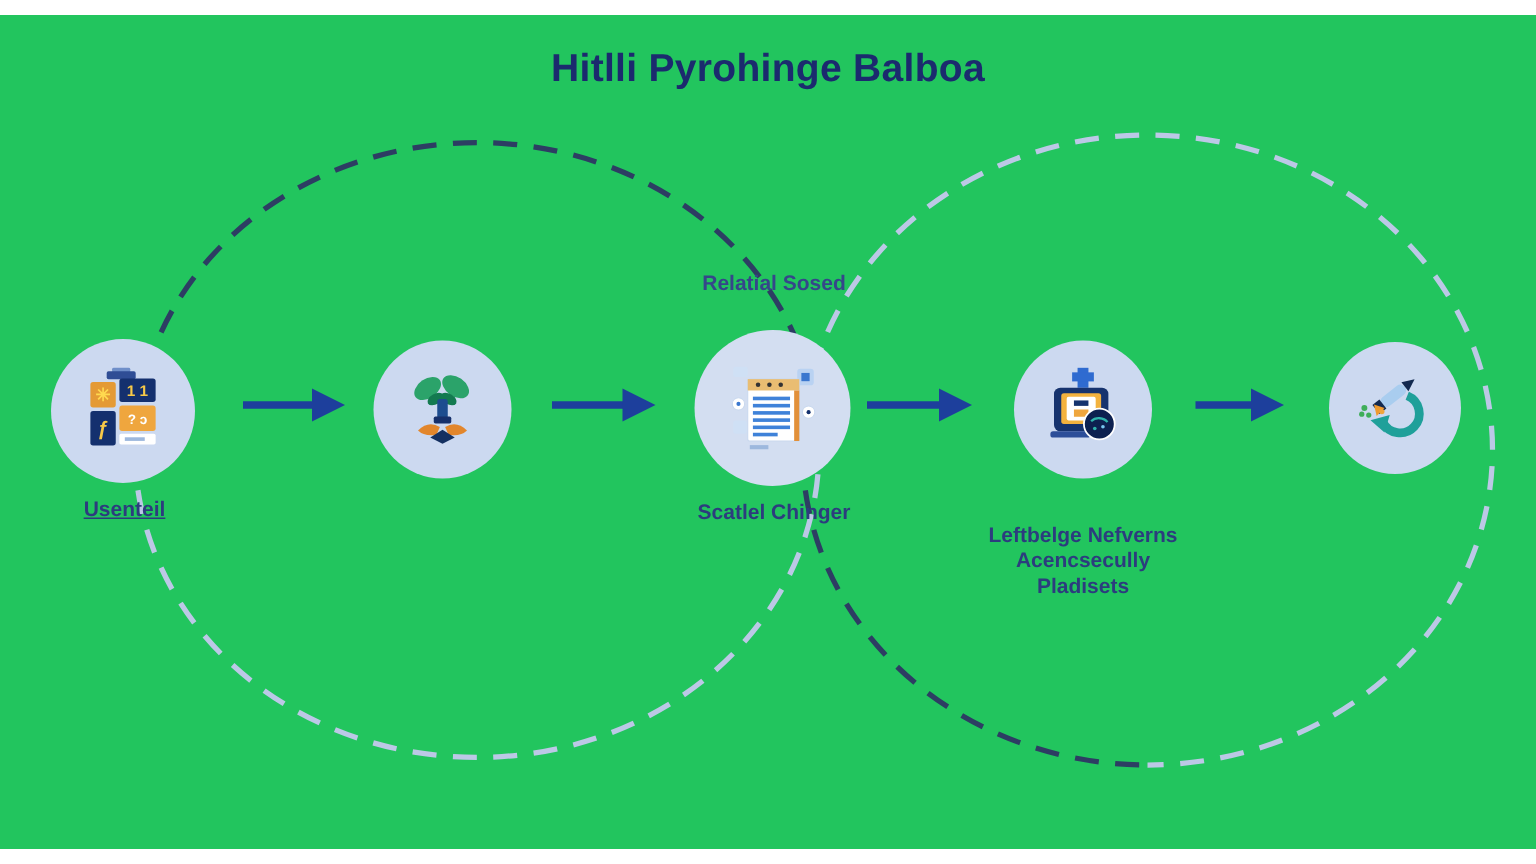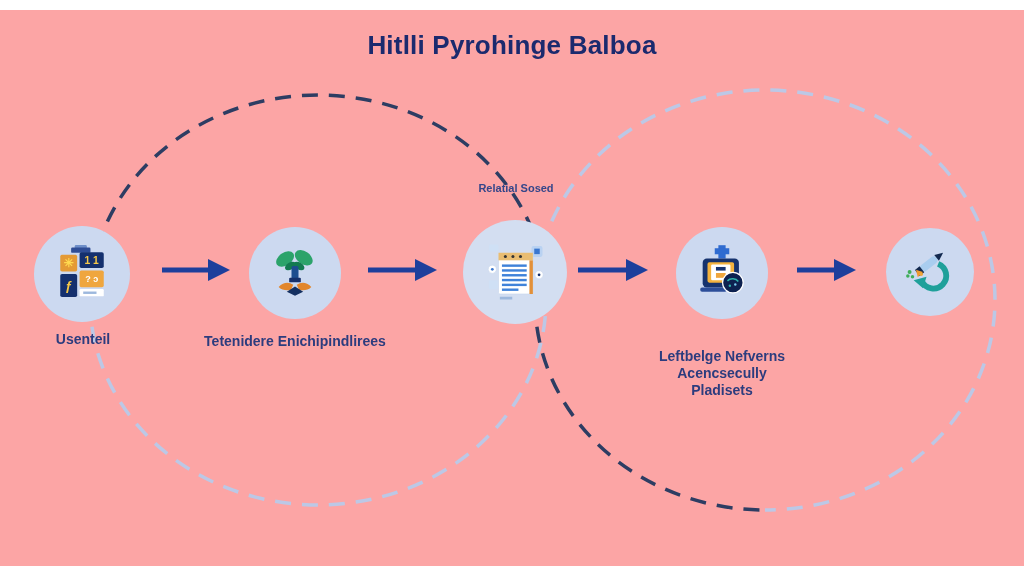--- a/index.html
+++ b/index.html
@@ -3,21 +3,21 @@
 <meta charset="utf-8">
 <style>
   html,body{margin:0;padding:0;}
   body{
     width:1024px;height:576px;overflow:hidden;
     font-family:"Liberation Sans",sans-serif;
     background:#ffffff;
   }
   .stage{
     position:relative;width:1024px;height:576px;
-    background:#fca5a5;
+    background:#22c55e;
   }
   .edge-strip{position:absolute;left:0;width:1024px;height:10px;background:#ffffff;}
   .edge-strip.top{top:0;}
   .edge-strip.bottom{bottom:0;}
   .title{
     position:absolute;top:30px;left:0;width:1024px;
     text-align:center;font-size:26px;font-weight:bold;
     color:#1b2a6e;letter-spacing:0.2px;
   }
   .bg-svg{position:absolute;left:0;top:0;z-index:1;}
@@ -25,21 +25,21 @@
   .node-circle{
     border-radius:50%;background:#ccd9f0;
     display:flex;align-items:center;justify-content:center;
     width:100%;height:100%;
   }
   .node-label,.annotation{
     position:absolute;z-index:3;text-align:center;
     font-weight:bold;color:#2c3c7e;
   }
   .node-label{font-size:14px;line-height:17px;}
-  .annotation{font-size:11px;line-height:15px;color:#35468a;}
+  .annotation{font-size:14px;line-height:15px;color:#35468a;}
   .line{display:block;}
 </style>
 </head>
 <body>
 
 <div class="stage">
 
   <svg class="bg-svg" width="1024" height="576" viewBox="0 0 1024 576">
 
     <path d="M 90 300 A 228 205 0 0 1 546 300" fill="none" stroke="#2d3d63" stroke-width="3.5" stroke-dasharray="16 11"></path>
@@ -86,41 +86,38 @@
         <text x="64" y="32" font-size="17" font-weight="bold" fill="#f7c948" text-anchor="middle">1 1</text>
         <rect x="12" y="48" width="28" height="38" rx="3" fill="#14306e"></rect>
         <text x="26" y="74" font-size="22" font-weight="bold" fill="#f7c948" text-anchor="middle">ƒ</text>
         <rect x="44" y="42" width="40" height="28" rx="3" fill="#efa63e"></rect>
         <text x="64" y="62" font-size="15" font-weight="bold" fill="#ffffff" text-anchor="middle">? ɔ</text>
         <rect x="44" y="73" width="40" height="12" rx="2" fill="#ffffff"></rect>
         <rect x="50" y="77" width="22" height="4" fill="#9db8dd"></rect>
       </svg>
     </div>
   </div>
-  <div class="node-label" style="left:13px;top:331px;width:140px;">
+  <div class="node-label" style="left:13px;top:331px;width:140px;text-decoration:underline;">
     <span class="line">Usenteil</span>
   </div>
 
   <div class="node" style="left:249px;top:227px;width:92px;height:92px;">
     <div class="node-circle">
       <svg width="56" height="56" viewBox="0 0 96 96">
         <ellipse cx="31" cy="24" rx="17" ry="11" fill="#2ba36a" transform="rotate(-35 31 24)"></ellipse>
         <ellipse cx="63" cy="22" rx="17" ry="11" fill="#2ba36a" transform="rotate(35 63 22)"></ellipse>
         <ellipse cx="40" cy="36" rx="10" ry="6" fill="#137a50" transform="rotate(-30 40 36)"></ellipse>
         <ellipse cx="55" cy="36" rx="10" ry="6" fill="#137a50" transform="rotate(30 55 36)"></ellipse>
         <rect x="42" y="36" width="12" height="24" rx="3" fill="#1d4d8f"></rect>
         <rect x="38" y="56" width="20" height="8" rx="2" fill="#16306b"></rect>
         <path d="M20 72 Q32 60 45 68 L41 77 Q27 79 20 72 Z" fill="#e2862c"></path>
         <path d="M76 72 Q64 60 51 68 L55 77 Q69 79 76 72 Z" fill="#e2862c"></path>
         <path d="M34 80 L48 71 L62 80 L48 87 Z" fill="#143061"></path>
       </svg>
     </div>
-  </div>
-  <div class="node-label" style="left:180px;top:333px;width:230px;">
-    <span class="line">Tetenidere Enichipindlirees</span>
   </div>
 
   <div class="node" style="left:463px;top:220px;width:104px;height:104px;">
     <div class="node-circle" style="background:#d3def1;">
       <svg width="66" height="66" viewBox="0 0 96 96">
         <rect x="72" y="10" width="16" height="16" rx="3" fill="#b9d2f2"></rect>
         <rect x="76" y="14" width="8" height="8" fill="#3a77cf"></rect>
         <rect x="10" y="8" width="14" height="10" rx="2" fill="#cfe0f5"></rect>
         <rect x="24" y="20" width="50" height="60" rx="2" fill="#ffffff" stroke="#c9d8ee"></rect>
         <rect x="24" y="20" width="50" height="11" fill="#e9bd72"></rect>
@@ -135,20 +132,23 @@
         <rect x="29" y="65" width="36" height="3.5" fill="#3f82d9"></rect>
         <rect x="29" y="72" width="24" height="3.5" fill="#3f82d9"></rect>
         <circle cx="15" cy="44" r="6" fill="#ffffff" stroke="#c9d8ee"></circle>
         <circle cx="15" cy="44" r="2" fill="#3a77cf"></circle>
         <rect x="10" y="60" width="13" height="13" rx="2" fill="#cfe0f5"></rect>
         <circle cx="83" cy="52" r="6" fill="#ffffff" stroke="#c9d8ee"></circle>
         <circle cx="83" cy="52" r="2" fill="#14306e"></circle>
         <rect x="26" y="84" width="18" height="4" fill="#9db8dd"></rect>
       </svg>
     </div>
+  </div>
+  <div class="node-label" style="left:435px;top:333px;width:162px;">
+    <span class="line">Scatlel Chinger</span>
   </div>
 
   <div class="node" style="left:676px;top:227px;width:92px;height:92px;">
     <div class="node-circle">
       <svg width="58" height="58" viewBox="0 0 96 96">
         <rect x="42" y="2" width="12" height="22" fill="#2f6bd0"></rect>
         <rect x="36" y="7" width="24" height="10" fill="#2f6bd0"></rect>
         <rect x="16" y="24" width="60" height="48" rx="7" fill="#16336e"></rect>
         <rect x="24" y="30" width="44" height="34" rx="3" fill="#f3b23e"></rect>
         <rect x="30" y="34" width="32" height="26" rx="2" fill="#ffffff"></rect>

